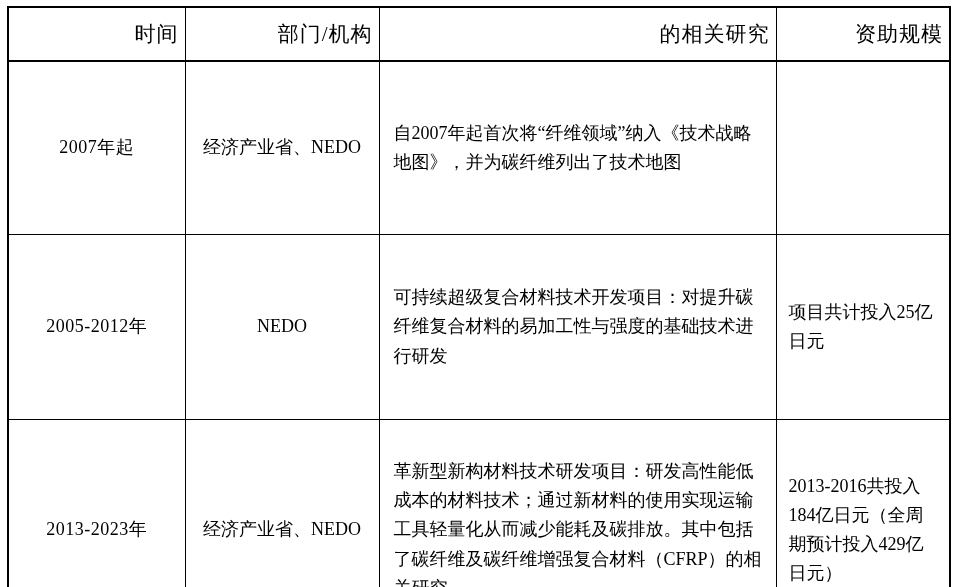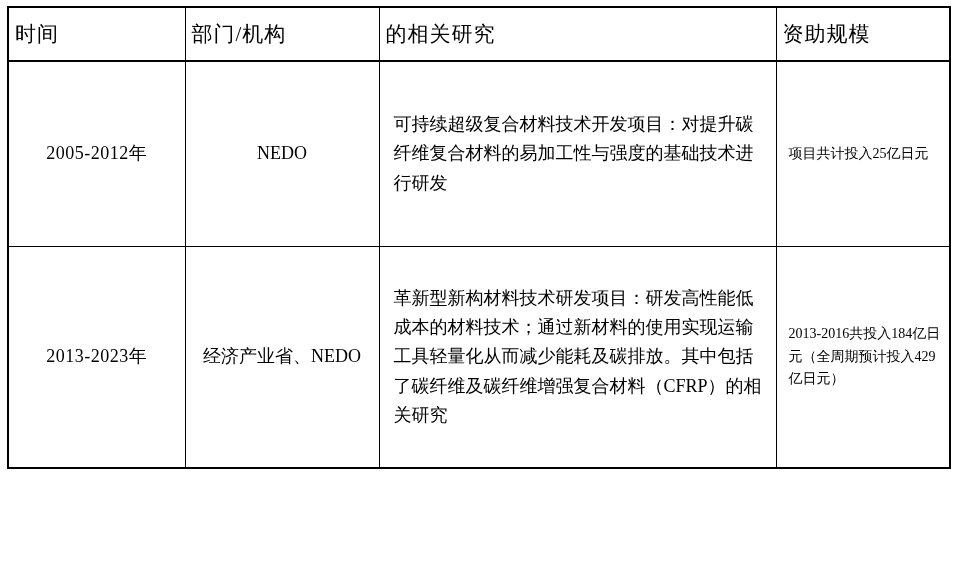--- a/index.html
+++ b/index.html
@@ -33,21 +33,21 @@
   table.policy-table col.c-time    { width: 177px; }
   table.policy-table col.c-dept    { width: 194px; }
   table.policy-table col.c-content { width: 397px; }
   table.policy-table col.c-fund    { width: 174px; }
 
   thead th {
     border-bottom: 2px solid #000;
     border-right: 1px solid #000;
     font-weight: normal;
     font-size: 21px;
-    text-align: left;
+    text-align: right;
     vertical-align: middle;
     height: 52px;
     padding: 0 6px;
     letter-spacing: 1px;
   }
   thead th:last-child { border-right: none; }
 
   tbody td {
     border-bottom: 1px solid #000;
     border-right: 1px solid #000;
@@ -69,21 +69,21 @@
     font-size: 18px;
   }
   td.cell-content {
     text-align: left;
     padding-left: 14px;
     padding-right: 10px;
   }
   td.cell-fund {
     text-align: left;
     padding-right: 8px;
-    font-size: 14px;
+    font-size: 18px;
   }
   tr.row-1 td { height: 152px; }
   tr.row-2 td { height: 164px; }
   tr.row-3 td { height: 200px; }
 </style>
 </head>
 <body>
 
 <div id="page">
   <table class="policy-table">
@@ -95,20 +95,26 @@
     </colgroup>
     <thead>
       <tr>
         <th>时间</th>
         <th>部门/机构</th>
         <th>的相关研究</th>
         <th>资助规模</th>
       </tr>
     </thead>
     <tbody>
+      <tr class="row-1">
+        <td class="cell-time">2007年起</td>
+        <td class="cell-dept">经济产业省、NEDO</td>
+        <td class="cell-content">自2007年起首次将“纤维领域”纳入《技术战略地图》，并为碳纤维列出了技术地图</td>
+        <td class="cell-fund"></td>
+      </tr>
       <tr class="row-2">
         <td class="cell-time">2005-2012年</td>
         <td class="cell-dept">NEDO</td>
         <td class="cell-content">可持续超级复合材料技术开发项目：对提升碳纤维复合材料的易加工性与强度的基础技术进行研发</td>
         <td class="cell-fund">项目共计投入25亿日元</td>
       </tr>
       <tr class="row-3">
         <td class="cell-time">2013-2023年</td>
         <td class="cell-dept">经济产业省、NEDO</td>
         <td class="cell-content">革新型新构材料技术研发项目：研发高性能低成本的材料技术；通过新材料的使用实现运输工具轻量化从而减少能耗及碳排放。其中包括了碳纤维及碳纤维增强复合材料（CFRP）的相关研究</td>

